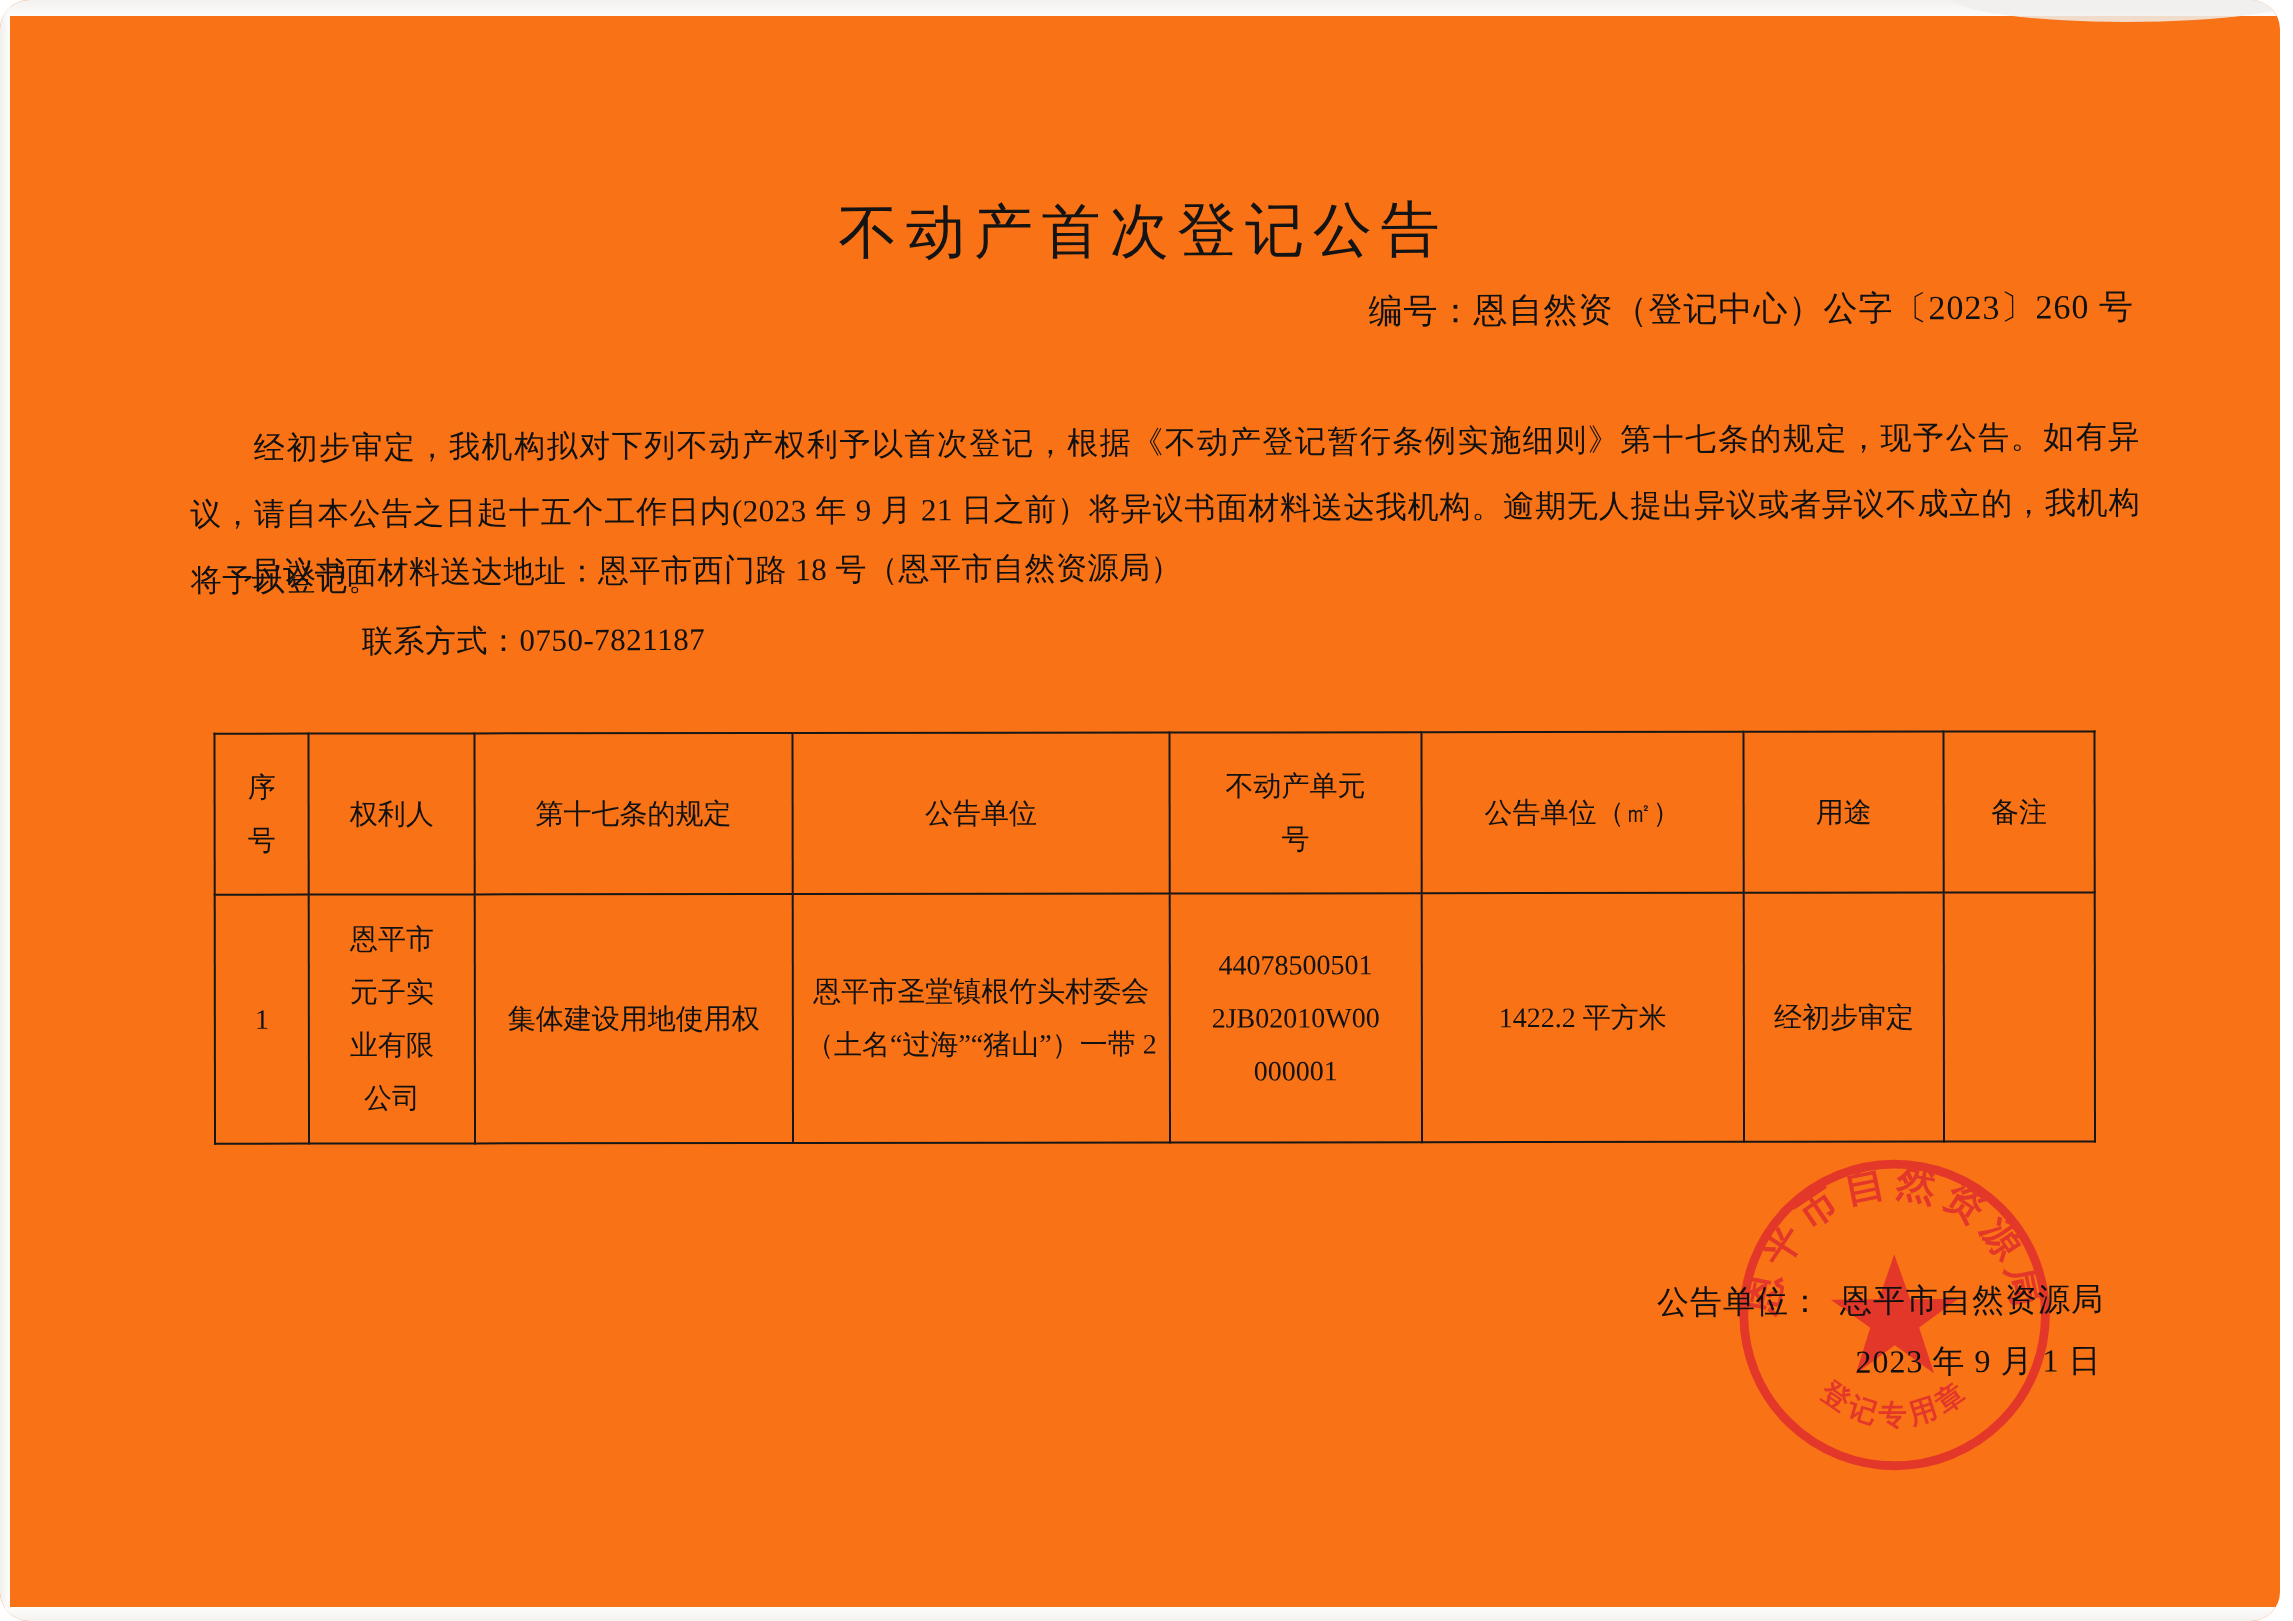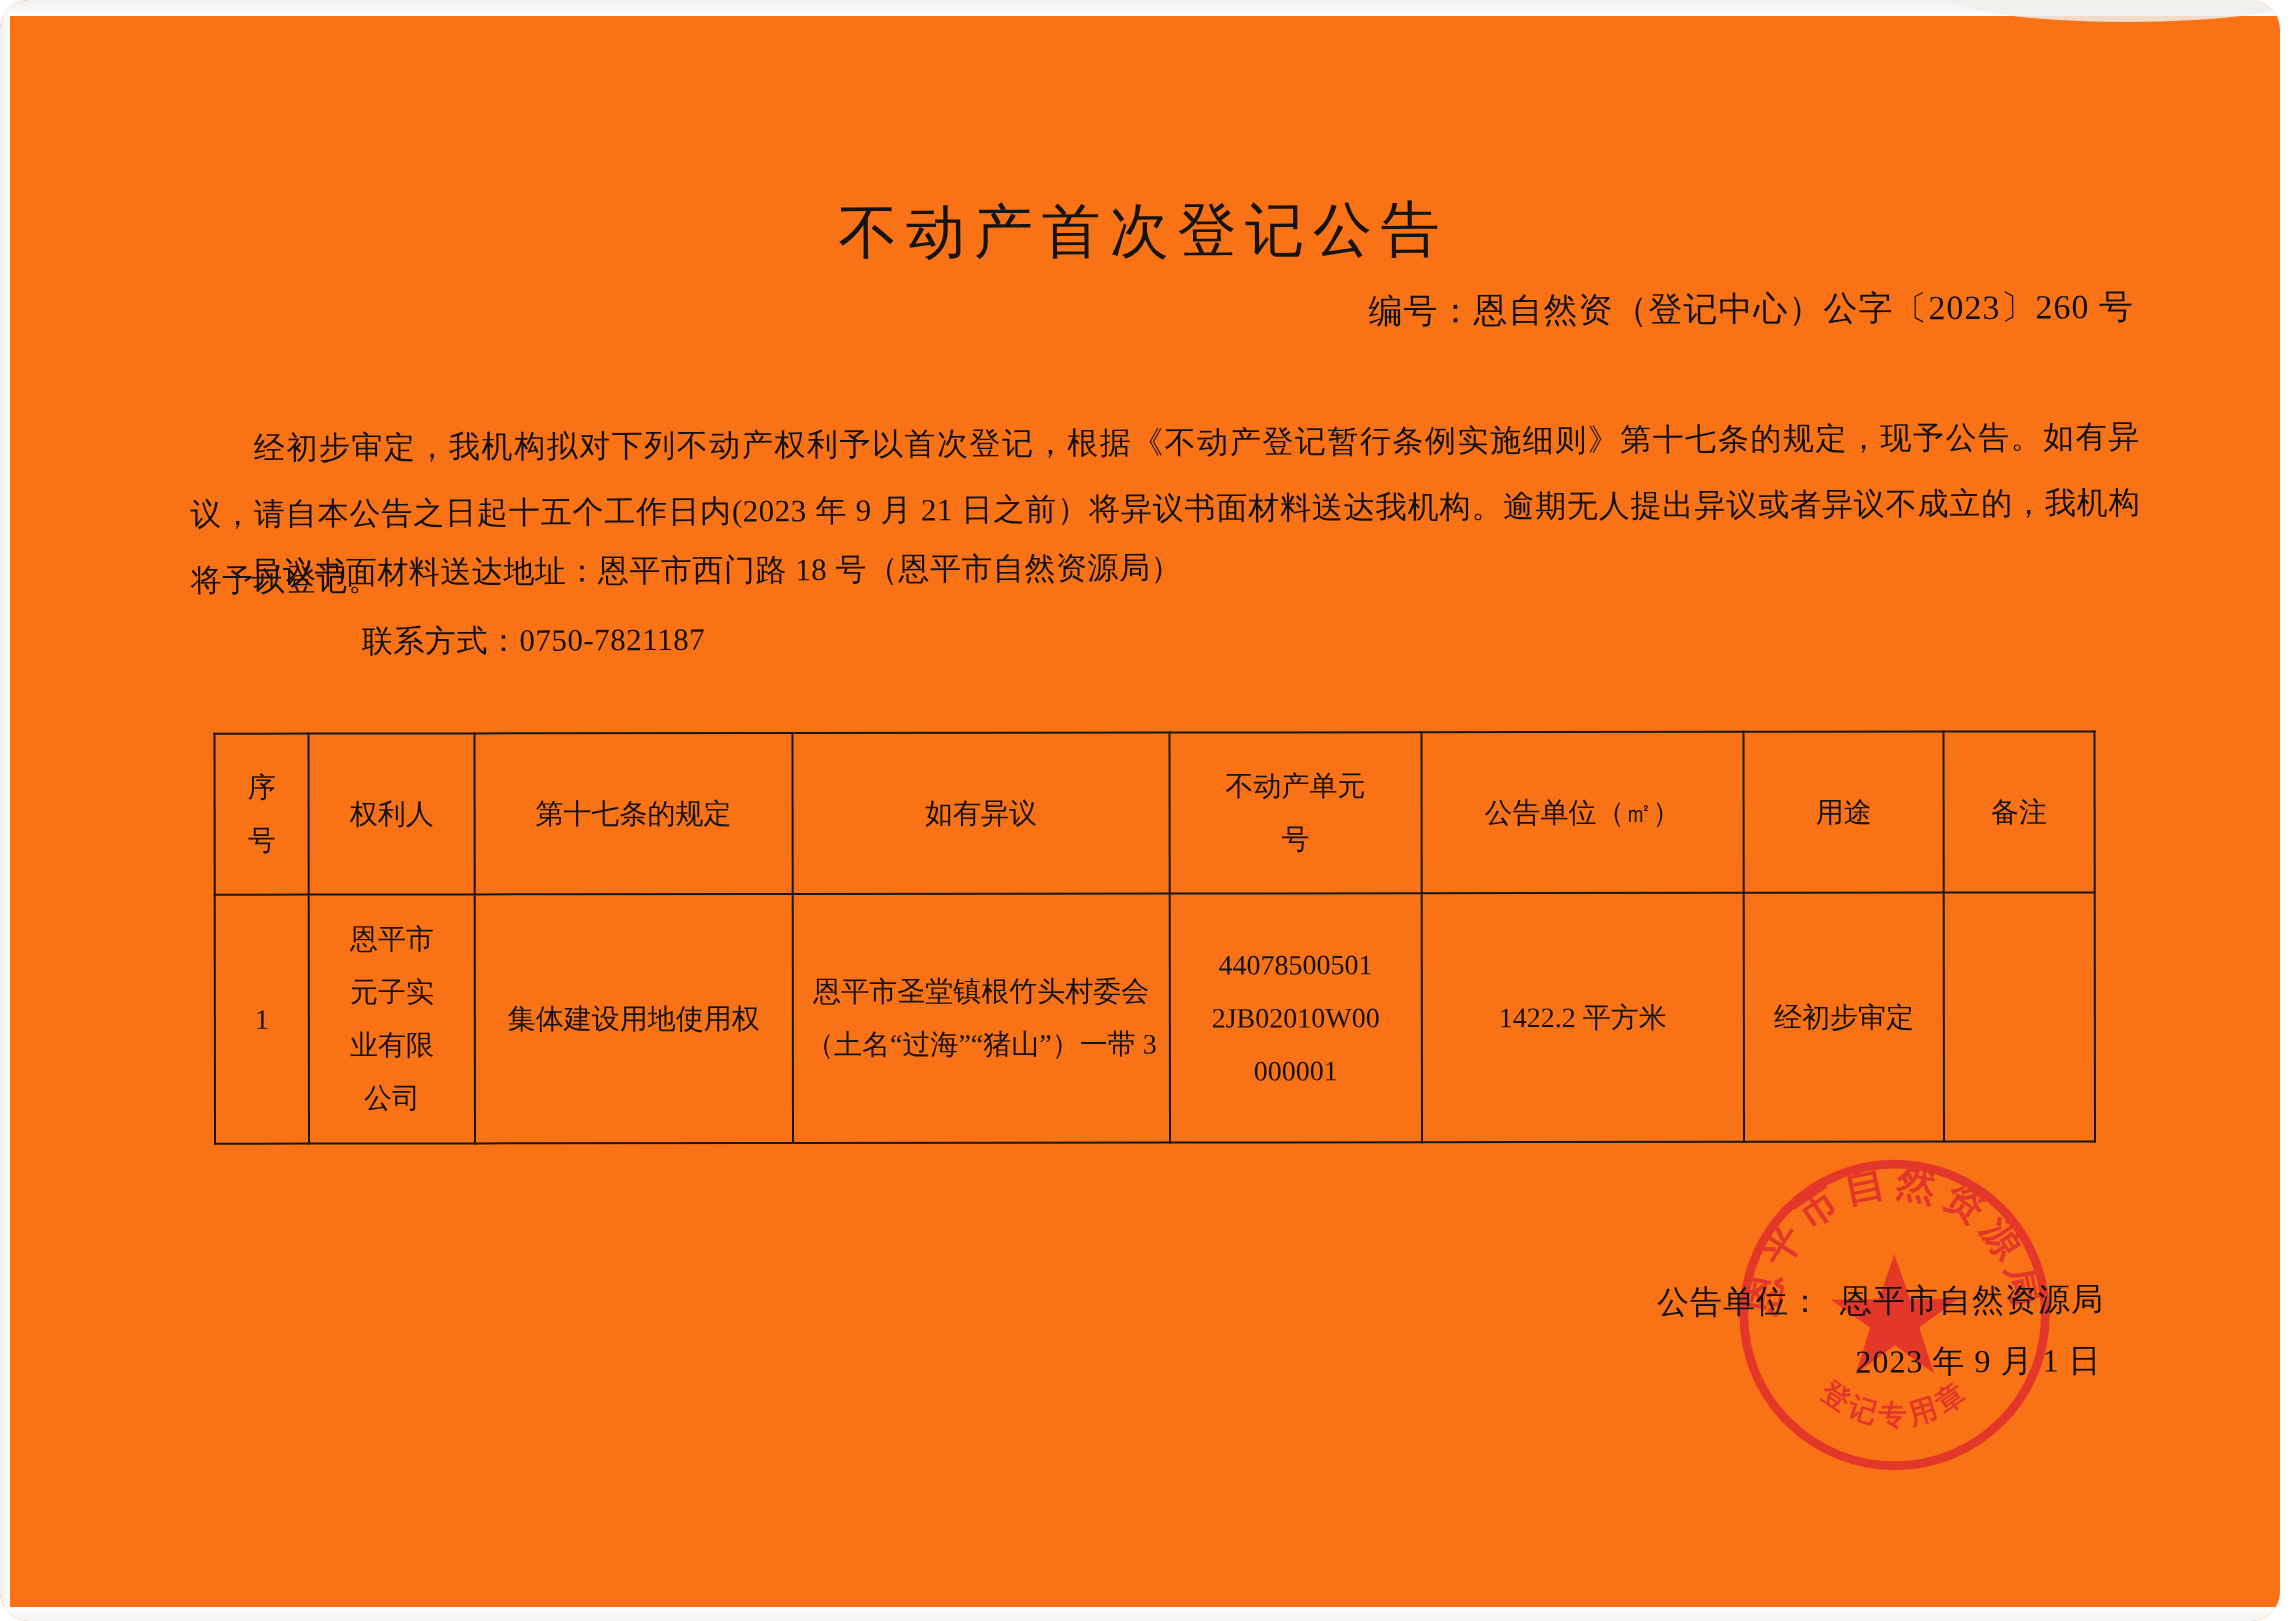--- a/index.html
+++ b/index.html
@@ -225,21 +225,21 @@
         <thead>
           <tr>
             <th>
               <span class="vstack">
                 <span>序</span>
                 <span>号</span>
               </span>
             </th>
             <th>权利人</th>
             <th>第十七条的规定</th>
-            <th>如有异议</th>
+            <th>公告单位</th>
             <th>
               <span class="vstack">
                 <span>不动产单元</span>
                 <span>号</span>
               </span>
             </th>
             <th>公告单位（㎡）</th>
             <th>用途</th>
             <th>备注</th>
           </tr>
@@ -249,21 +249,21 @@
             <td>1</td>
             <td>
               <span class="vstack">
                 <span>恩平市</span>
                 <span>元子实</span>
                 <span>业有限</span>
                 <span>公司</span>
               </span>
             </td>
             <td class="wrapcell">集体建设用地使用权</td>
-            <td class="wrapcell">恩平市圣堂镇根竹头村委会（土名“过海”“猪山”）一带 3</td>
+            <td class="wrapcell">恩平市圣堂镇根竹头村委会（土名“过海”“猪山”）一带 2</td>
             <td>
               <span class="vstack">
                 <span>44078500501</span>
                 <span>2JB02010W00</span>
                 <span>000001</span>
               </span>
             </td>
             <td>1422.2 平方米</td>
             <td>经初步审定</td>
             <td></td>

